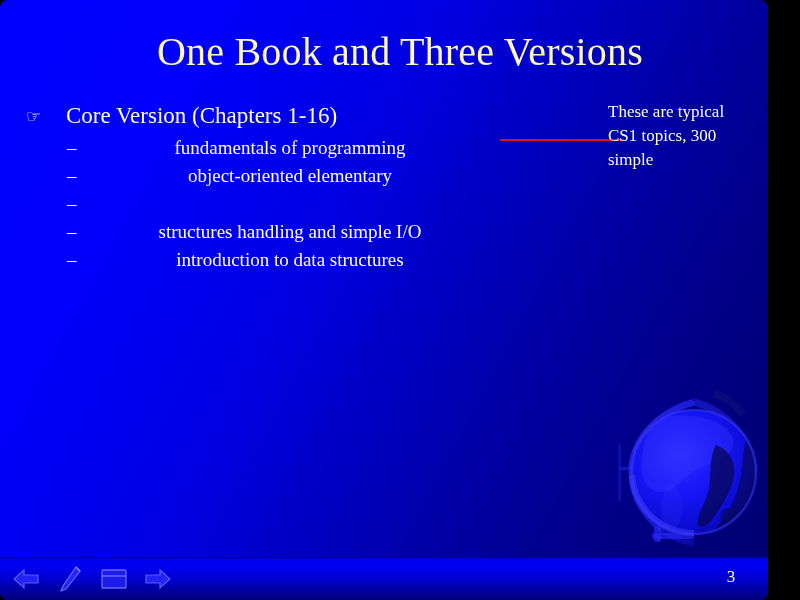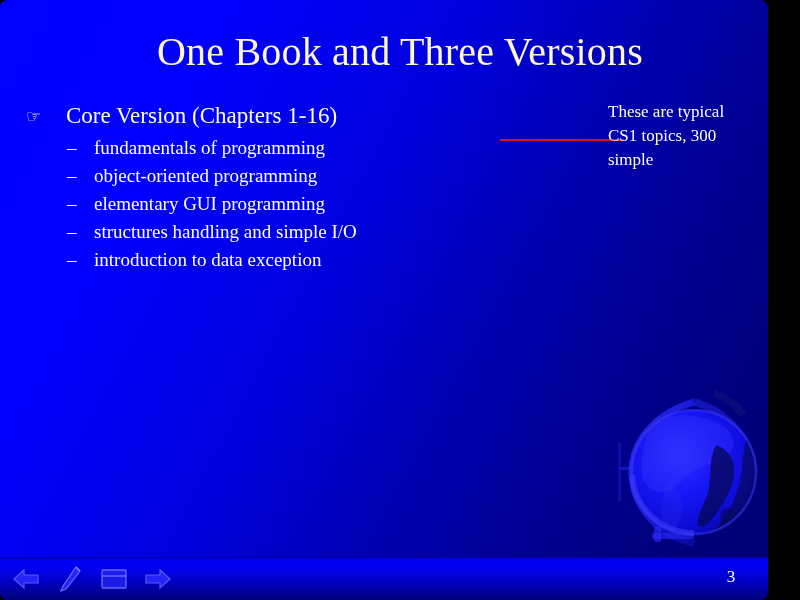--- a/index.html
+++ b/index.html
@@ -85,21 +85,21 @@
     font-size: 19px;
     line-height: 28px;
   }
   .lvl2-marker {
     width: 27px;
     flex: 0 0 27px;
     margin-left: 41px;
     color: #ffffff;
     font-size: 19px;
   }
-  .lvl2-text { flex: 1 1 auto; white-space: nowrap; }
+  .lvl2-text { flex: 1 1 auto; white-space: nowrap; text-align: center; }
 
   
   #callout {
     position: absolute;
     left: 608px;
     top: 100px;
     width: 172px;
     color: #ffffff;
     font-size: 17px;
     line-height: 24px;
@@ -224,36 +224,35 @@
 
     <div class="sub-list">
 
       <div class="lvl2">
         <span class="lvl2-marker">–</span>
         <span class="lvl2-text">fundamentals of programming</span>
       </div>
 
       <div class="lvl2">
         <span class="lvl2-marker">–</span>
-        <span class="lvl2-text">object-oriented programming</span>
-      </div>
-
-      <div class="lvl2">
-        <span class="lvl2-marker">–</span>
-        <span class="lvl2-text">elementary GUI programming</span>
+        <span class="lvl2-text">object-oriented elementary</span>
+      </div>
+
+      <div class="lvl2">
+        <span class="lvl2-marker">–</span>
       </div>
 
       <div class="lvl2">
         <span class="lvl2-marker">–</span>
         <span class="lvl2-text">structures handling and simple I/O</span>
       </div>
 
       <div class="lvl2">
         <span class="lvl2-marker">–</span>
-        <span class="lvl2-text">introduction to data exception</span>
+        <span class="lvl2-text">introduction to data structures</span>
       </div>
 
     </div>
   </div>
 
   <div id="callout-line"></div>
   <div id="callout">
     <div>These are typical</div>
     <div>CS1 topics, 300</div>
     <div>simple</div>

